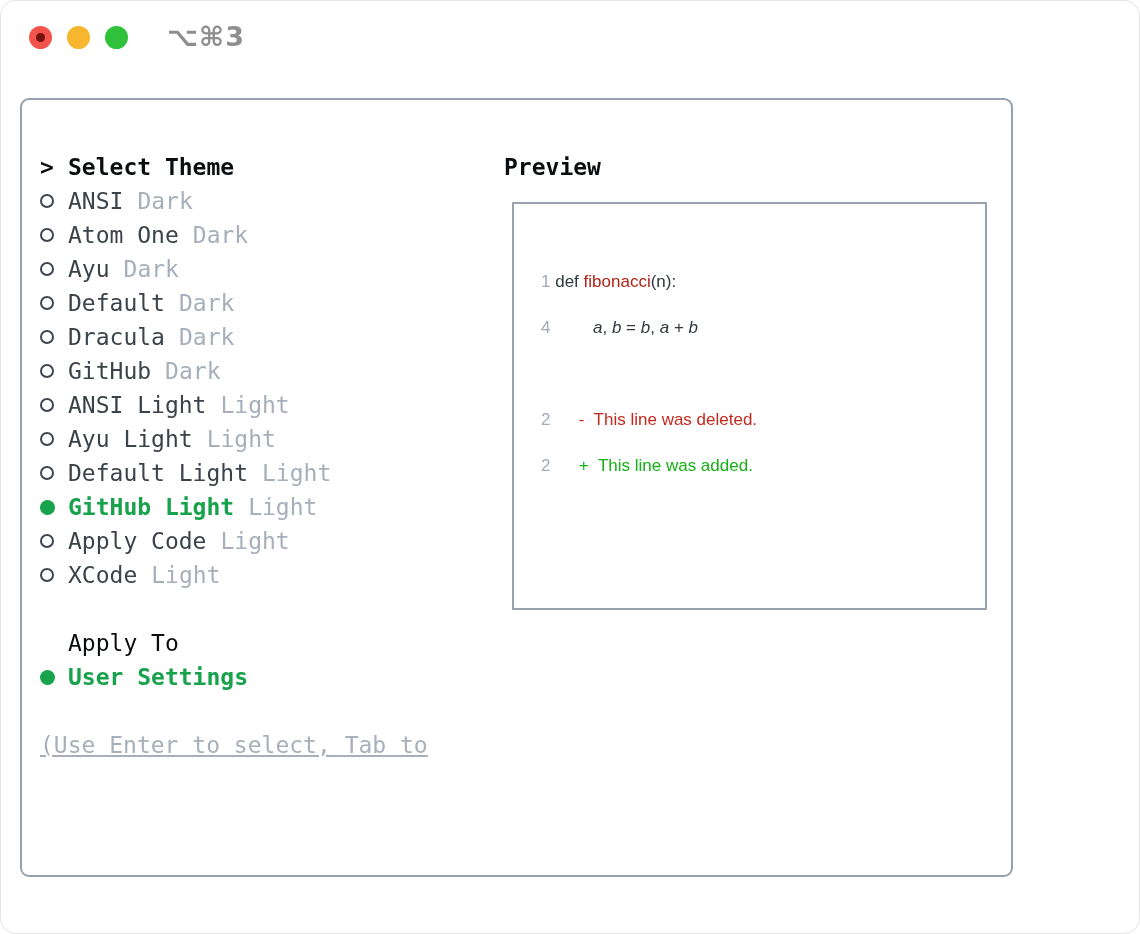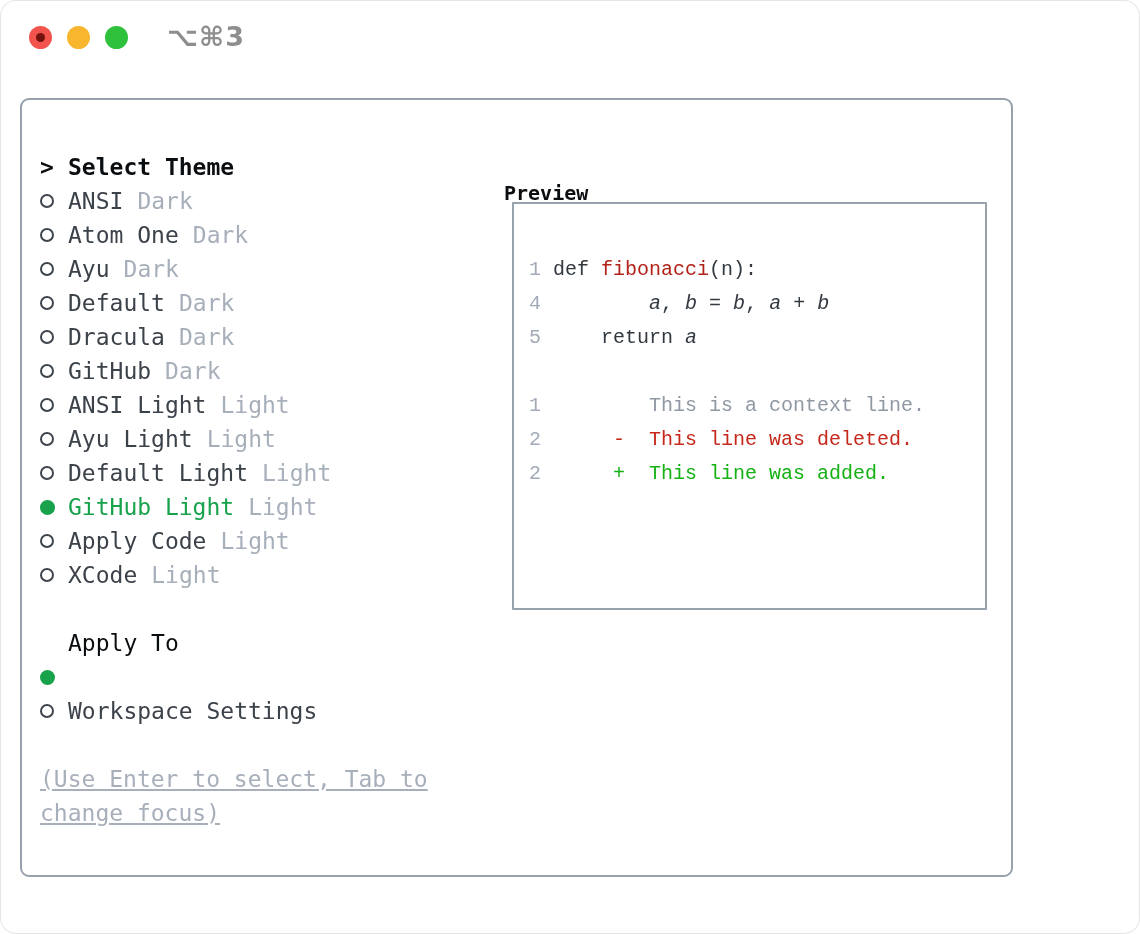--- a/index.html
+++ b/index.html
@@ -38,35 +38,35 @@
   .marker{width:28px;flex:none;display:flex;align-items:center;color:var(--heading-black,#0b0e11);font-weight:bold;}
   .bullet{
     width:14px;height:14px;border:2px solid #3f454e;border-radius:50%;
     box-sizing:border-box;display:inline-block;
   }
   .bullet.sel{width:15px;height:15px;border:none;background:var(--accent-green,#17a24b);}
   .label{color:var(--text-dark,#3c424a);white-space:pre;}
   .hdr .label,.label.hdr{font-weight:bold;color:var(--heading-black,#0b0e11);text-align:center;}
   .label.apply{color:var(--heading-black,#0b0e11);text-align:center;}
   .variant{color:var(--muted-gray,#a7afba);margin-left:14px;white-space:pre;}
-  .row.selected .label{color:var(--accent-green,#17a24b);}
+  .row.selected .label{color:var(--accent-green,#17a24b);font-weight:bold;}
   .hint{height:34px;line-height:34px;color:var(--muted-gray,#a7afba);white-space:pre;text-decoration:underline;}
   
   .preview-title{
     position:absolute;left:482px;top:50px;height:34px;line-height:34px;
-    font-size:20px;font-weight:bold;color:var(--heading-black,#0b0e11);margin-top:26px;
+    font-size:23px;font-weight:bold;color:var(--heading-black,#0b0e11);
   }
   .preview-box{
     position:absolute;left:490px;top:102px;width:475px;height:408px;
     border:2px solid var(--border-gray,#98a2ac);box-sizing:border-box;
     padding:49px 0 0 15px;border-radius:1px;background:#fff;overflow:hidden;
   }
   .pline{
-    margin:0;font-family:Liberation Mono, monospace;
-    font-size:20px;line-height:34px;height:34px;white-space:pre;
+    margin:12px;font-family:Liberation Sans, sans-serif;
+    font-size:17px;line-height:34px;height:34px;white-space:pre;
   }
   .lnum{color:var(--gutter-gray,#a3abb8);}
   .c-kw{color:var(--keyword,#32383f);}
   .c-pl{color:var(--keyword,#32383f);}
   .c-fn{color:var(--function-red,#b12318);}
   .c-var{color:var(--keyword,#32383f);font-style:italic;}
   .c-num{color:var(--number-teal,#0a7b81);}
   .c-bi{color:var(--builtin-blue,#239fcc);}
   .d-context{color:var(--context-gray,#8f98a3);}
   .d-deleted{color:var(--diff-red,#c5281c);}
@@ -106,40 +106,36 @@
         </div>
 
       <div class="row blank"></div>
 
       <div class="row">
         <span class="marker"></span>
         <span class="label apply">Apply To</span>
       </div>
 
       <div id="apply-list">
-          <div class="row selected"><span class="marker"><span class="bullet sel"></span></span></div>
-          <div class="row"><span class="marker"><span class="bullet"></span></span><span class="label">Workspace Settings</span></div>
+          <div class="row selected"><span class="marker"><span class="bullet sel"></span></span><span class="label">User Settings</span></div>
         </div>
 
       <div class="row blank"></div>
 
       <div class="hint">(Use Enter to select, Tab to</div>
-      <div class="hint">change focus)</div>
     </div>
 
     <div class="preview-title">Preview</div>
 
     <div class="preview-box">
       <div id="code-block">
           <pre class="pline"><span class="lnum">1</span> <span class="c-kw">def </span><span class="c-fn">fibonacci</span><span class="c-pl">(n):</span></pre>
           <pre class="pline"><span class="lnum">4</span> <span class="c-pl">        </span><span class="c-var">a</span><span class="c-pl">, </span><span class="c-var">b</span><span class="c-pl"> = </span><span class="c-var">b</span><span class="c-pl">, </span><span class="c-var">a</span><span class="c-pl"> + </span><span class="c-var">b</span></pre>
-          <pre class="pline"><span class="lnum">5</span> <span class="c-pl">    </span><span class="c-kw">return</span><span class="c-pl"> </span><span class="c-var">a</span></pre>
         </div>
       <pre class="pline"> </pre>
       <div id="diff-block">
-          <pre class="pline"><span class="lnum">1</span>      <span class="d-context">   This is a context line.</span></pre>
           <pre class="pline"><span class="lnum">2</span>      <span class="d-deleted">-  This line was deleted.</span></pre>
           <pre class="pline"><span class="lnum">2</span>      <span class="d-added">+  This line was added.</span></pre>
         </div>
     </div>
 
   </div>
 </div>
 
 </body></html>

